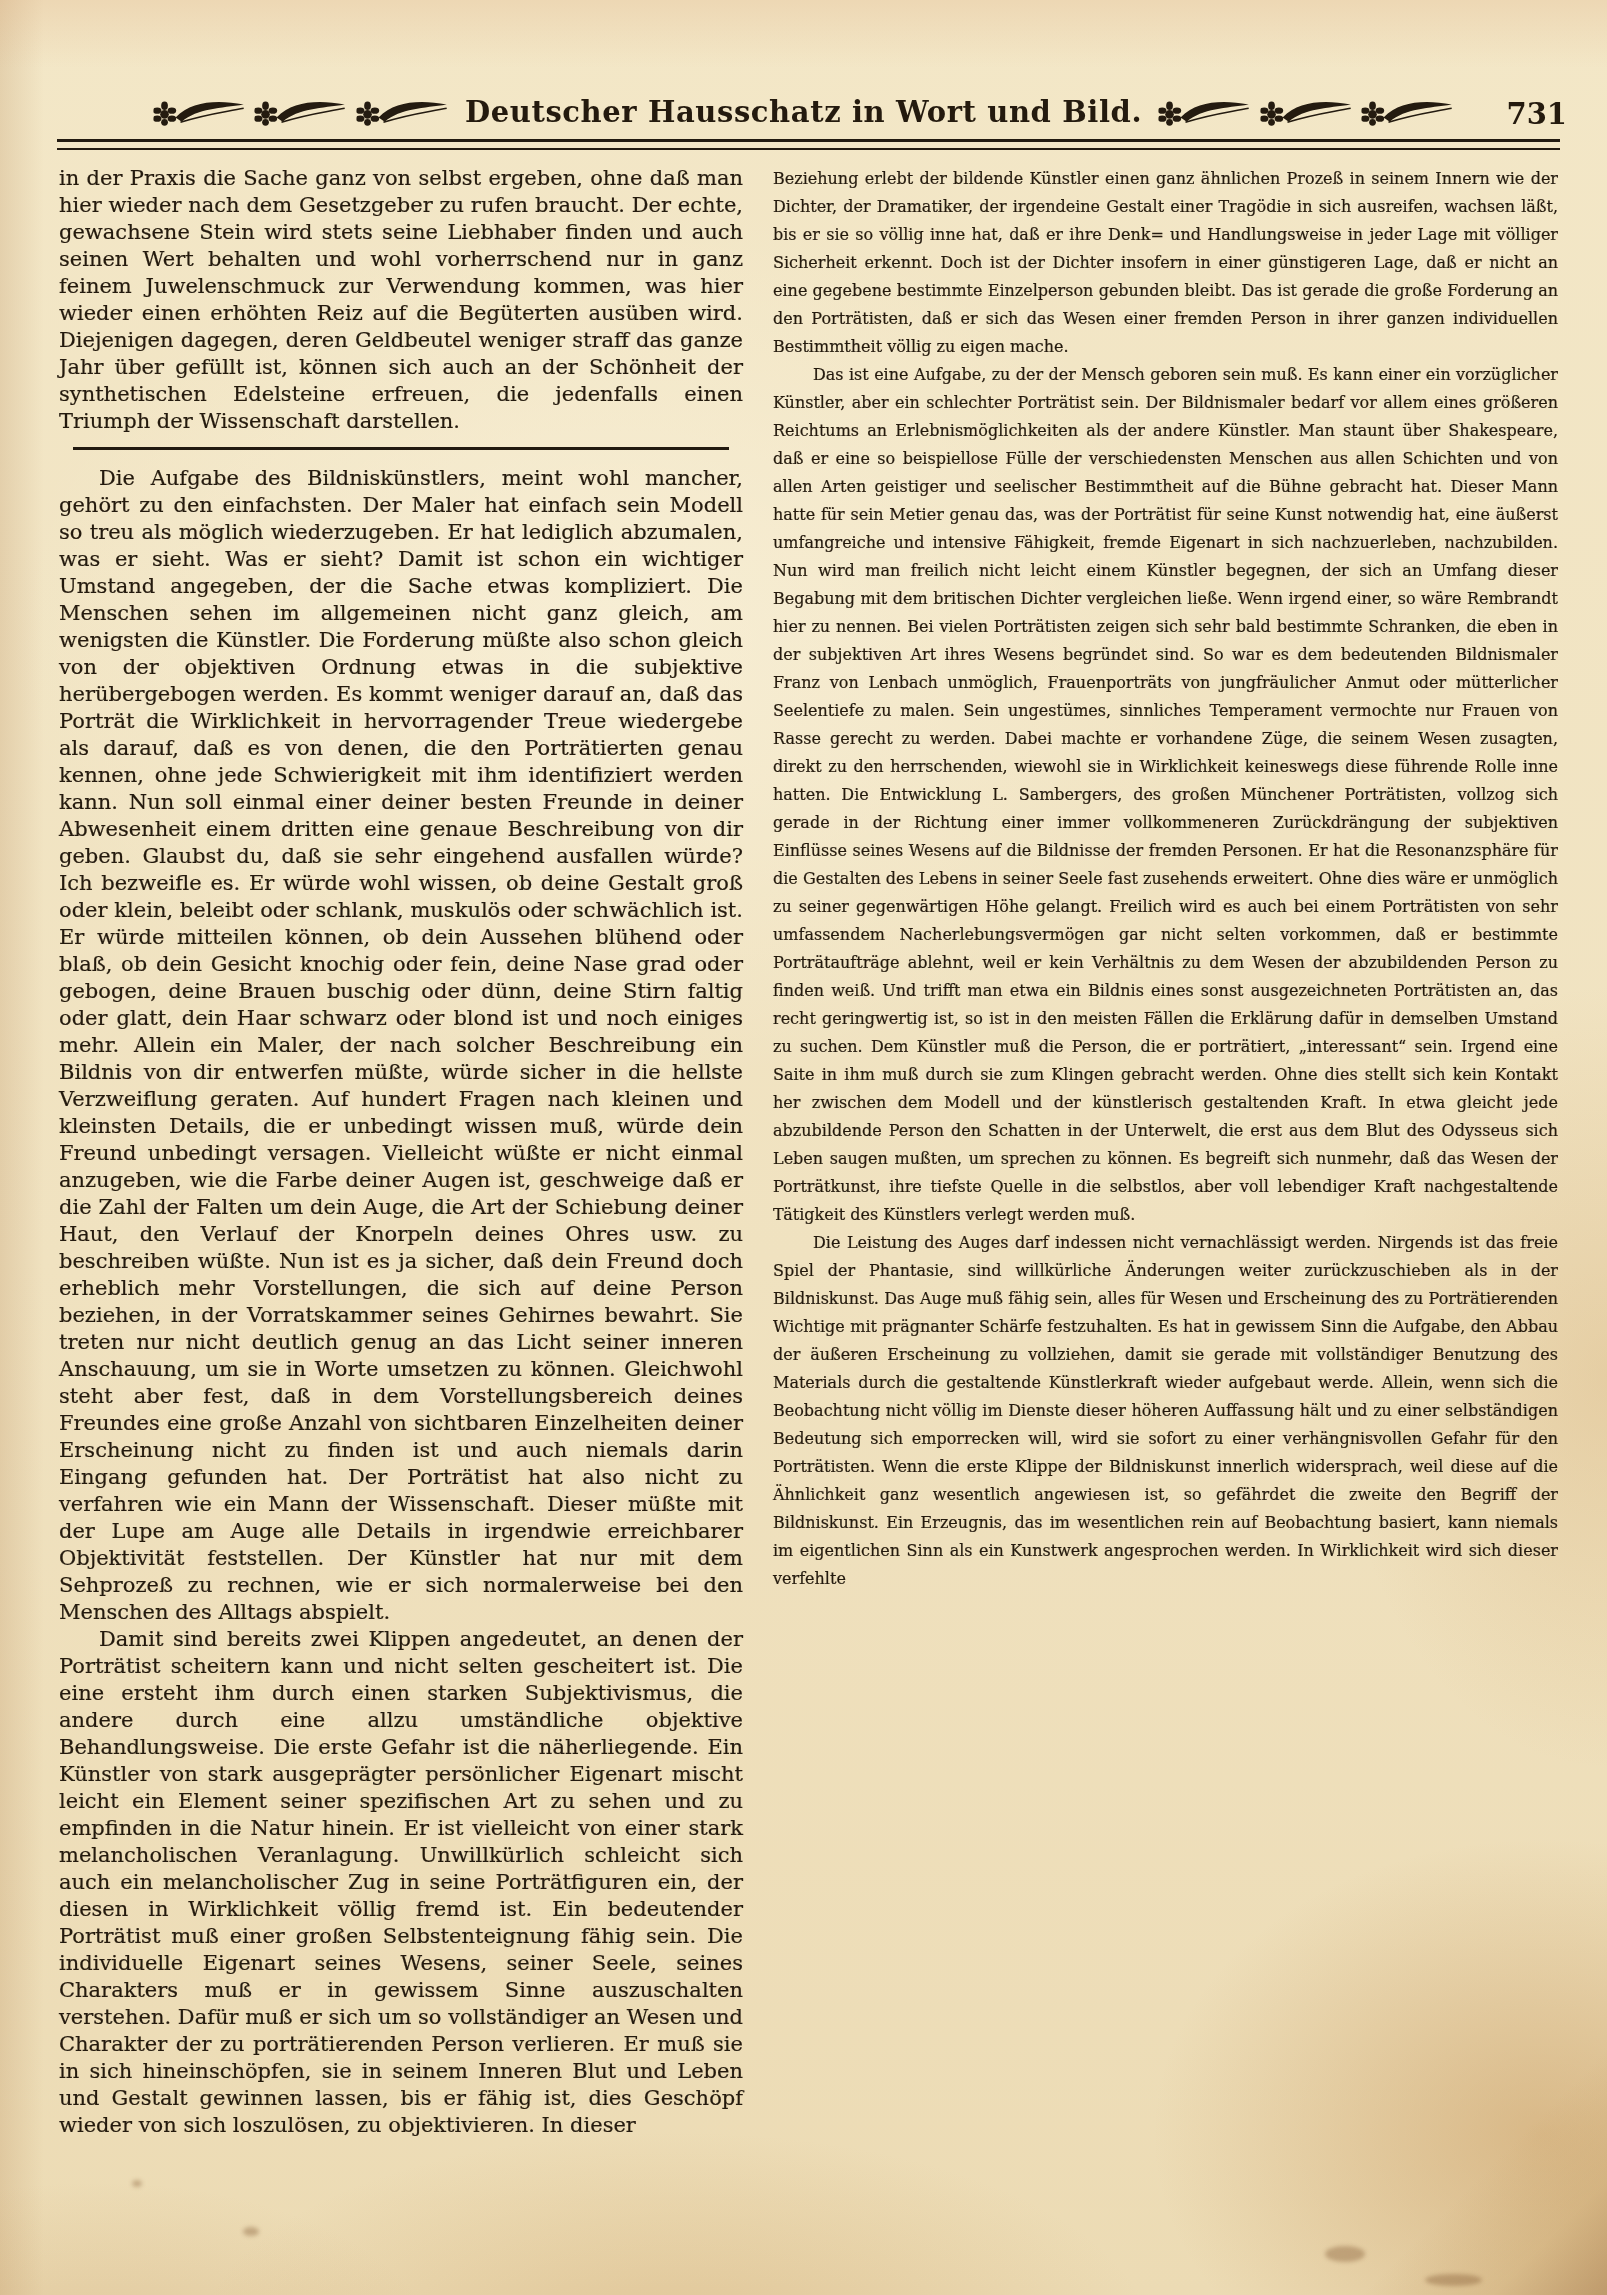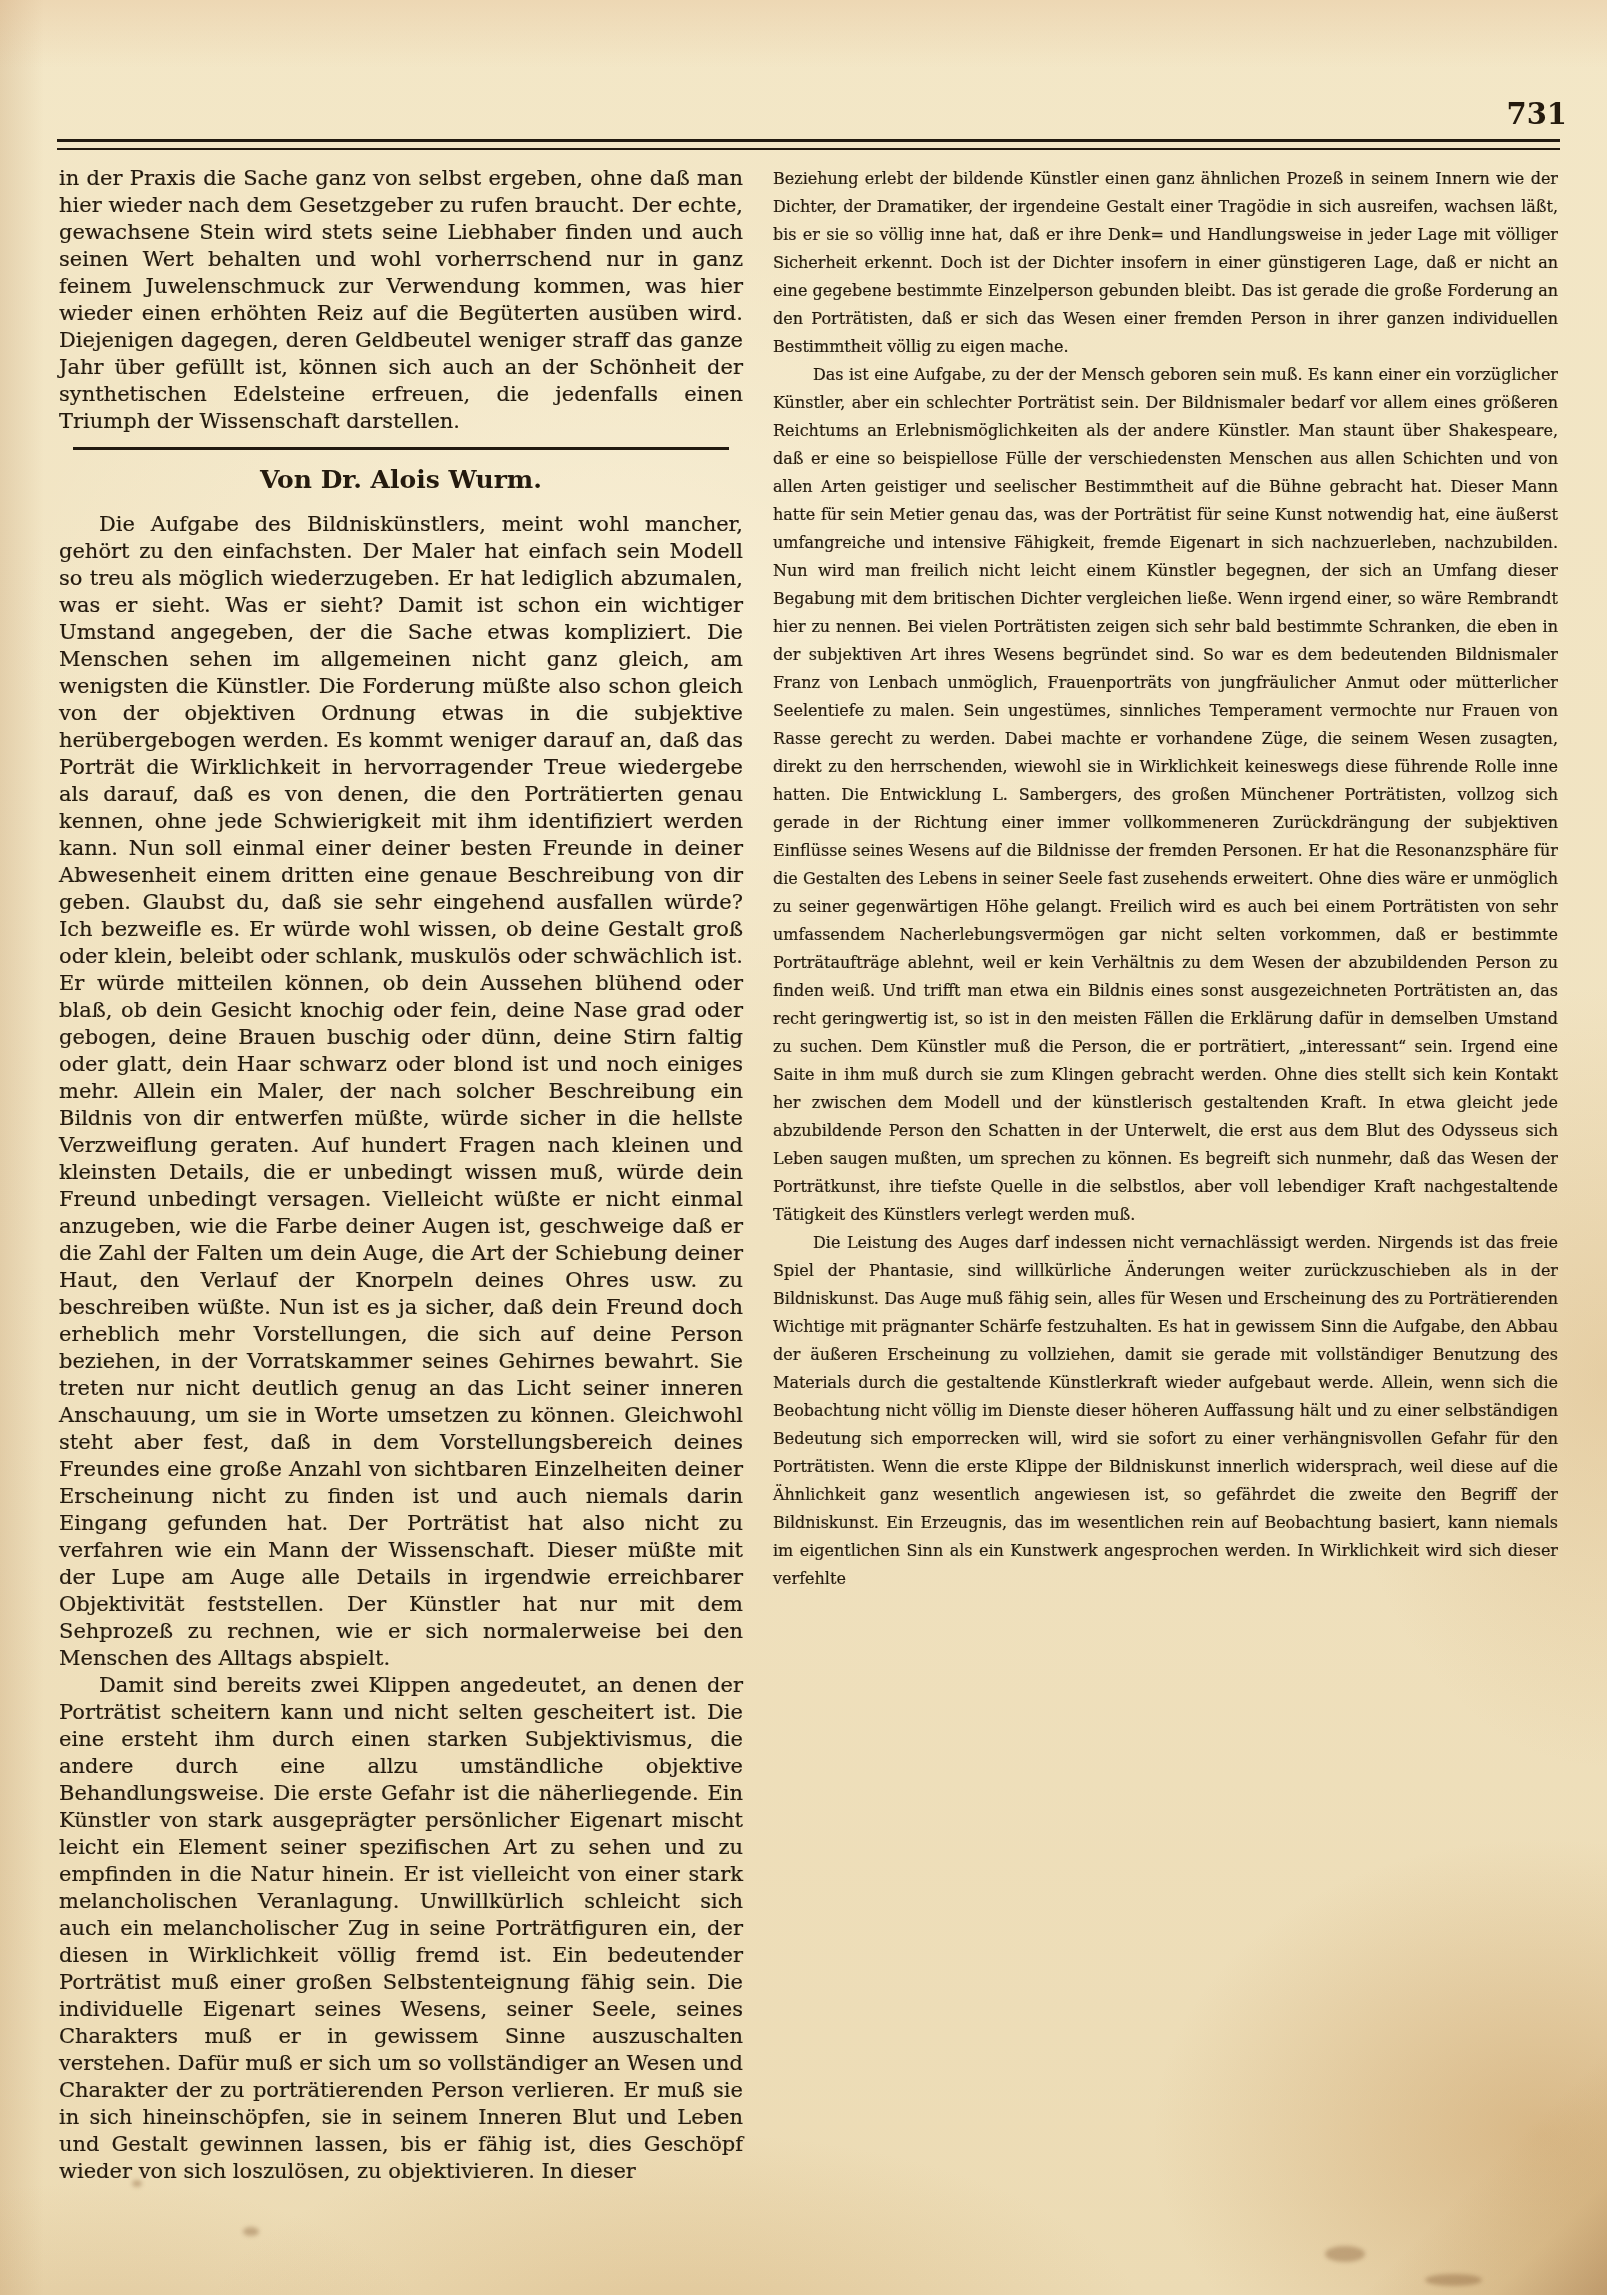--- a/index.html
+++ b/index.html
@@ -91,29 +91,53 @@
   </defs>
 </svg>
 
 <div class="page">
 
   <div class="speck" style="left:132px; top:2180px; width:10px; height:6.8px;"></div>
   <div class="speck" style="left:1325px; top:2246px; width:40px; height:16px;"></div>
   <div class="speck" style="left:1425px; top:2274px; width:57px; height:12.4px;"></div>
   <div class="speck" style="left:243px; top:2227px; width:16px; height:8.7px;"></div>
 
+  <div class="running-head">
+    <span class="orn-group">
+      <svg class="orn" viewBox="0 0 150 44" width="93" height="27">
+          <use href="#orn-floral-swash"></use>
+        </svg>
+      <svg class="orn" viewBox="0 0 150 44" width="93" height="27">
+          <use href="#orn-floral-swash"></use>
+        </svg>
+      <svg class="orn" viewBox="0 0 150 44" width="93" height="27">
+          <use href="#orn-floral-swash"></use>
+        </svg>
+    </span>
+    <span class="head-title">Deutscher Hausschatz in Wort und Bild.</span>
+    <span class="orn-group">
+      <svg class="orn" viewBox="0 0 150 44" width="93" height="27">
+          <use href="#orn-floral-swash"></use>
+        </svg>
+      <svg class="orn" viewBox="0 0 150 44" width="93" height="27">
+          <use href="#orn-floral-swash"></use>
+        </svg>
+      <svg class="orn" viewBox="0 0 150 44" width="93" height="27">
+          <use href="#orn-floral-swash"></use>
+        </svg>
+    </span>
+  </div>
   <div class="folio">731</div>
   <div class="head-rule"></div>
 
   <div class="columns">
 
     <div class="col col-left">
       <p class="body-text">in der Praxis die Sache ganz von selbst ergeben, ohne daß man hier wieder nach dem Gesetzgeber zu rufen braucht. Der echte, gewachsene Stein wird stets seine Liebhaber finden und auch seinen Wert behalten und wohl vorherrschend nur in ganz feinem Juwelenschmuck zur Verwendung kommen, was hier wieder einen erhöhten Reiz auf die Begüterten ausüben wird. Diejenigen dagegen, deren Geldbeutel weniger straff das ganze Jahr über gefüllt ist, können sich auch an der Schönheit der synthetischen Edelsteine erfreuen, die jedenfalls einen Triumph der Wissenschaft darstellen.</p>
       <hr class="article-sep">
-      <h2 class="article-byline">Von Dr. Alois Wurm.</h2>
       <p class="body-text indent">Die Aufgabe des Bildniskünstlers, meint wohl mancher, gehört zu den einfachsten. Der Maler hat einfach sein Modell so treu als möglich wiederzugeben. Er hat lediglich abzumalen, was er sieht. Was er sieht? Damit ist schon ein wichtiger Umstand angegeben, der die Sache etwas kompliziert. Die Menschen sehen im allgemeinen nicht ganz gleich, am wenigsten die Künstler. Die Forderung müßte also schon gleich von der objektiven Ordnung etwas in die subjektive herübergebogen werden. Es kommt weniger darauf an, daß das Porträt die Wirklichkeit in hervorragender Treue wiedergebe als darauf, daß es von denen, die den Porträtierten genau kennen, ohne jede Schwierigkeit mit ihm identifiziert werden kann. Nun soll einmal einer deiner besten Freunde in deiner Abwesenheit einem dritten eine genaue Beschreibung von dir geben. Glaubst du, daß sie sehr eingehend ausfallen würde? Ich bezweifle es. Er würde wohl wissen, ob deine Gestalt groß oder klein, beleibt oder schlank, muskulös oder schwächlich ist. Er würde mitteilen können, ob dein Aussehen blühend oder blaß, ob dein Gesicht knochig oder fein, deine Nase grad oder gebogen, deine Brauen buschig oder dünn, deine Stirn faltig oder glatt, dein Haar schwarz oder blond ist und noch einiges mehr. Allein ein Maler, der nach solcher Beschreibung ein Bildnis von dir entwerfen müßte, würde sicher in die hellste Verzweiflung geraten. Auf hundert Fragen nach kleinen und kleinsten Details, die er unbedingt wissen muß, würde dein Freund unbedingt versagen. Vielleicht wüßte er nicht einmal anzugeben, wie die Farbe deiner Augen ist, geschweige daß er die Zahl der Falten um dein Auge, die Art der Schiebung deiner Haut, den Verlauf der Knorpeln deines Ohres usw. zu beschreiben wüßte. Nun ist es ja sicher, daß dein Freund doch erheblich mehr Vorstellungen, die sich auf deine Person beziehen, in der Vorratskammer seines Gehirnes bewahrt. Sie treten nur nicht deutlich genug an das Licht seiner inneren Anschauung, um sie in Worte umsetzen zu können. Gleichwohl steht aber fest, daß in dem Vorstellungsbereich deines Freundes eine große Anzahl von sichtbaren Einzelheiten deiner Erscheinung nicht zu finden ist und auch niemals darin Eingang gefunden hat. Der Porträtist hat also nicht zu verfahren wie ein Mann der Wissenschaft. Dieser müßte mit der Lupe am Auge alle Details in irgendwie erreichbarer Objektivität feststellen. Der Künstler hat nur mit dem Sehprozeß zu rechnen, wie er sich normalerweise bei den Menschen des Alltags abspielt.</p>
       <p class="body-text indent">Damit sind bereits zwei Klippen angedeutet, an denen der Porträtist scheitern kann und nicht selten gescheitert ist. Die eine ersteht ihm durch einen starken Subjektivismus, die andere durch eine allzu umständliche objektive Behandlungsweise. Die erste Gefahr ist die näherliegende. Ein Künstler von stark ausgeprägter persönlicher Eigenart mischt leicht ein Element seiner spezifischen Art zu sehen und zu empfinden in die Natur hinein. Er ist vielleicht von einer stark melancholischen Veranlagung. Unwillkürlich schleicht sich auch ein melancholischer Zug in seine Porträtfiguren ein, der diesen in Wirklichkeit völlig fremd ist. Ein bedeutender Porträtist muß einer großen Selbstenteignung fähig sein. Die individuelle Eigenart seines Wesens, seiner Seele, seines Charakters muß er in gewissem Sinne auszuschalten verstehen. Dafür muß er sich um so vollständiger an Wesen und Charakter der zu porträtierenden Person verlieren. Er muß sie in sich hineinschöpfen, sie in seinem Inneren Blut und Leben und Gestalt gewinnen lassen, bis er fähig ist, dies Geschöpf wieder von sich loszulösen, zu objektivieren. In dieser</p>
     </div>
 
     <div class="col col-right">
       <p class="body-text">Beziehung erlebt der bildende Künstler einen ganz ähnlichen Prozeß in seinem Innern wie der Dichter, der Dramatiker, der irgendeine Gestalt einer Tragödie in sich ausreifen, wachsen läßt, bis er sie so völlig inne hat, daß er ihre Denk= und Handlungsweise in jeder Lage mit völliger Sicherheit erkennt. Doch ist der Dichter insofern in einer günstigeren Lage, daß er nicht an eine gegebene bestimmte Einzelperson gebunden bleibt. Das ist gerade die große Forderung an den Porträtisten, daß er sich das Wesen einer fremden Person in ihrer ganzen individuellen Bestimmtheit völlig zu eigen mache.</p>
       <p class="body-text indent">Das ist eine Aufgabe, zu der der Mensch geboren sein muß. Es kann einer ein vorzüglicher Künstler, aber ein schlechter Porträtist sein. Der Bildnismaler bedarf vor allem eines größeren Reichtums an Erlebnismöglichkeiten als der andere Künstler. Man staunt über Shakespeare, daß er eine so beispiellose Fülle der verschiedensten Menschen aus allen Schichten und von allen Arten geistiger und seelischer Bestimmtheit auf die Bühne gebracht hat. Dieser Mann hatte für sein Metier genau das, was der Porträtist für seine Kunst notwendig hat, eine äußerst umfangreiche und intensive Fähigkeit, fremde Eigenart in sich nachzuerleben, nachzubilden. Nun wird man freilich nicht leicht einem Künstler begegnen, der sich an Umfang dieser Begabung mit dem britischen Dichter vergleichen ließe. Wenn irgend einer, so wäre Rembrandt hier zu nennen. Bei vielen Porträtisten zeigen sich sehr bald bestimmte Schranken, die eben in der subjektiven Art ihres Wesens begründet sind. So war es dem bedeutenden Bildnismaler Franz von Lenbach unmöglich, Frauenporträts von jungfräulicher Anmut oder mütterlicher Seelentiefe zu malen. Sein ungestümes, sinnliches Temperament vermochte nur Frauen von Rasse gerecht zu werden. Dabei machte er vorhandene Züge, die seinem Wesen zusagten, direkt zu den herrschenden, wiewohl sie in Wirklichkeit keineswegs diese führende Rolle inne hatten. Die Entwicklung L. Sambergers, des großen Münchener Porträtisten, vollzog sich gerade in der Richtung einer immer vollkommeneren Zurückdrängung der subjektiven Einflüsse seines Wesens auf die Bildnisse der fremden Personen. Er hat die Resonanzsphäre für die Gestalten des Lebens in seiner Seele fast zusehends erweitert. Ohne dies wäre er unmöglich zu seiner gegenwärtigen Höhe gelangt. Freilich wird es auch bei einem Porträtisten von sehr umfassendem Nacherlebungsvermögen gar nicht selten vorkommen, daß er bestimmte Porträtaufträge ablehnt, weil er kein Verhältnis zu dem Wesen der abzubildenden Person zu finden weiß. Und trifft man etwa ein Bildnis eines sonst ausgezeichneten Porträtisten an, das recht geringwertig ist, so ist in den meisten Fällen die Erklärung dafür in demselben Umstand zu suchen. Dem Künstler muß die Person, die er porträtiert, „interessant“ sein. Irgend eine Saite in ihm muß durch sie zum Klingen gebracht werden. Ohne dies stellt sich kein Kontakt her zwischen dem Modell und der künstlerisch gestaltenden Kraft. In etwa gleicht jede abzubildende Person den Schatten in der Unterwelt, die erst aus dem Blut des Odysseus sich Leben saugen mußten, um sprechen zu können. Es begreift sich nunmehr, daß das Wesen der Porträtkunst, ihre tiefste Quelle in die selbstlos, aber voll lebendiger Kraft nachgestaltende Tätigkeit des Künstlers verlegt werden muß.</p>
       <p class="body-text indent">Die Leistung des Auges darf indessen nicht vernachlässigt werden. Nirgends ist das freie Spiel der Phantasie, sind willkürliche Änderungen weiter zurückzuschieben als in der Bildniskunst. Das Auge muß fähig sein, alles für Wesen und Erscheinung des zu Porträtierenden Wichtige mit prägnanter Schärfe festzuhalten. Es hat in gewissem Sinn die Aufgabe, den Abbau der äußeren Erscheinung zu vollziehen, damit sie gerade mit vollständiger Benutzung des Materials durch die gestaltende Künstlerkraft wieder aufgebaut werde. Allein, wenn sich die Beobachtung nicht völlig im Dienste dieser höheren Auffassung hält und zu einer selbständigen Bedeutung sich emporrecken will, wird sie sofort zu einer verhängnisvollen Gefahr für den Porträtisten. Wenn die erste Klippe der Bildniskunst innerlich widersprach, weil diese auf die Ähnlichkeit ganz wesentlich angewiesen ist, so gefährdet die zweite den Begriff der Bildniskunst. Ein Erzeugnis, das im wesentlichen rein auf Beobachtung basiert, kann niemals im eigentlichen Sinn als ein Kunstwerk angesprochen werden. In Wirklichkeit wird sich dieser verfehlte</p>
     </div>
 

